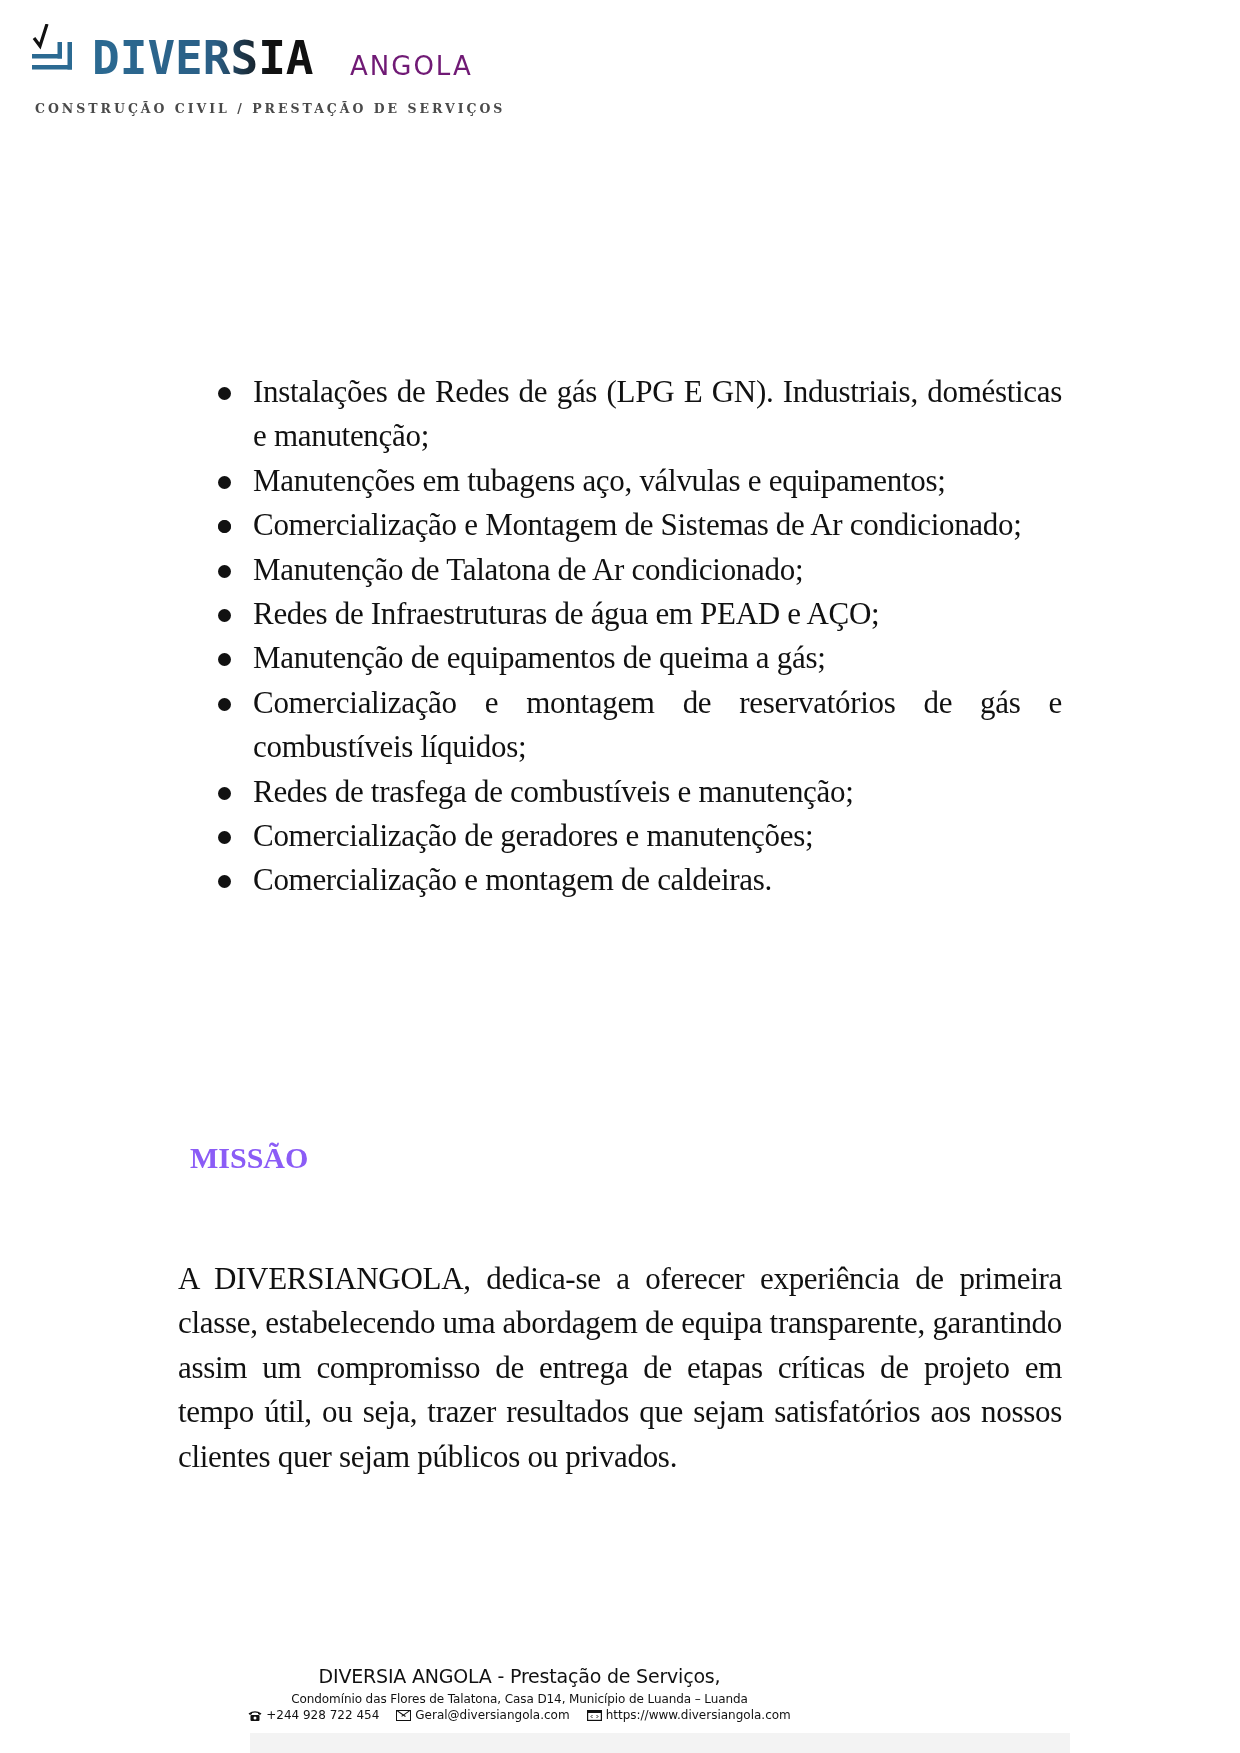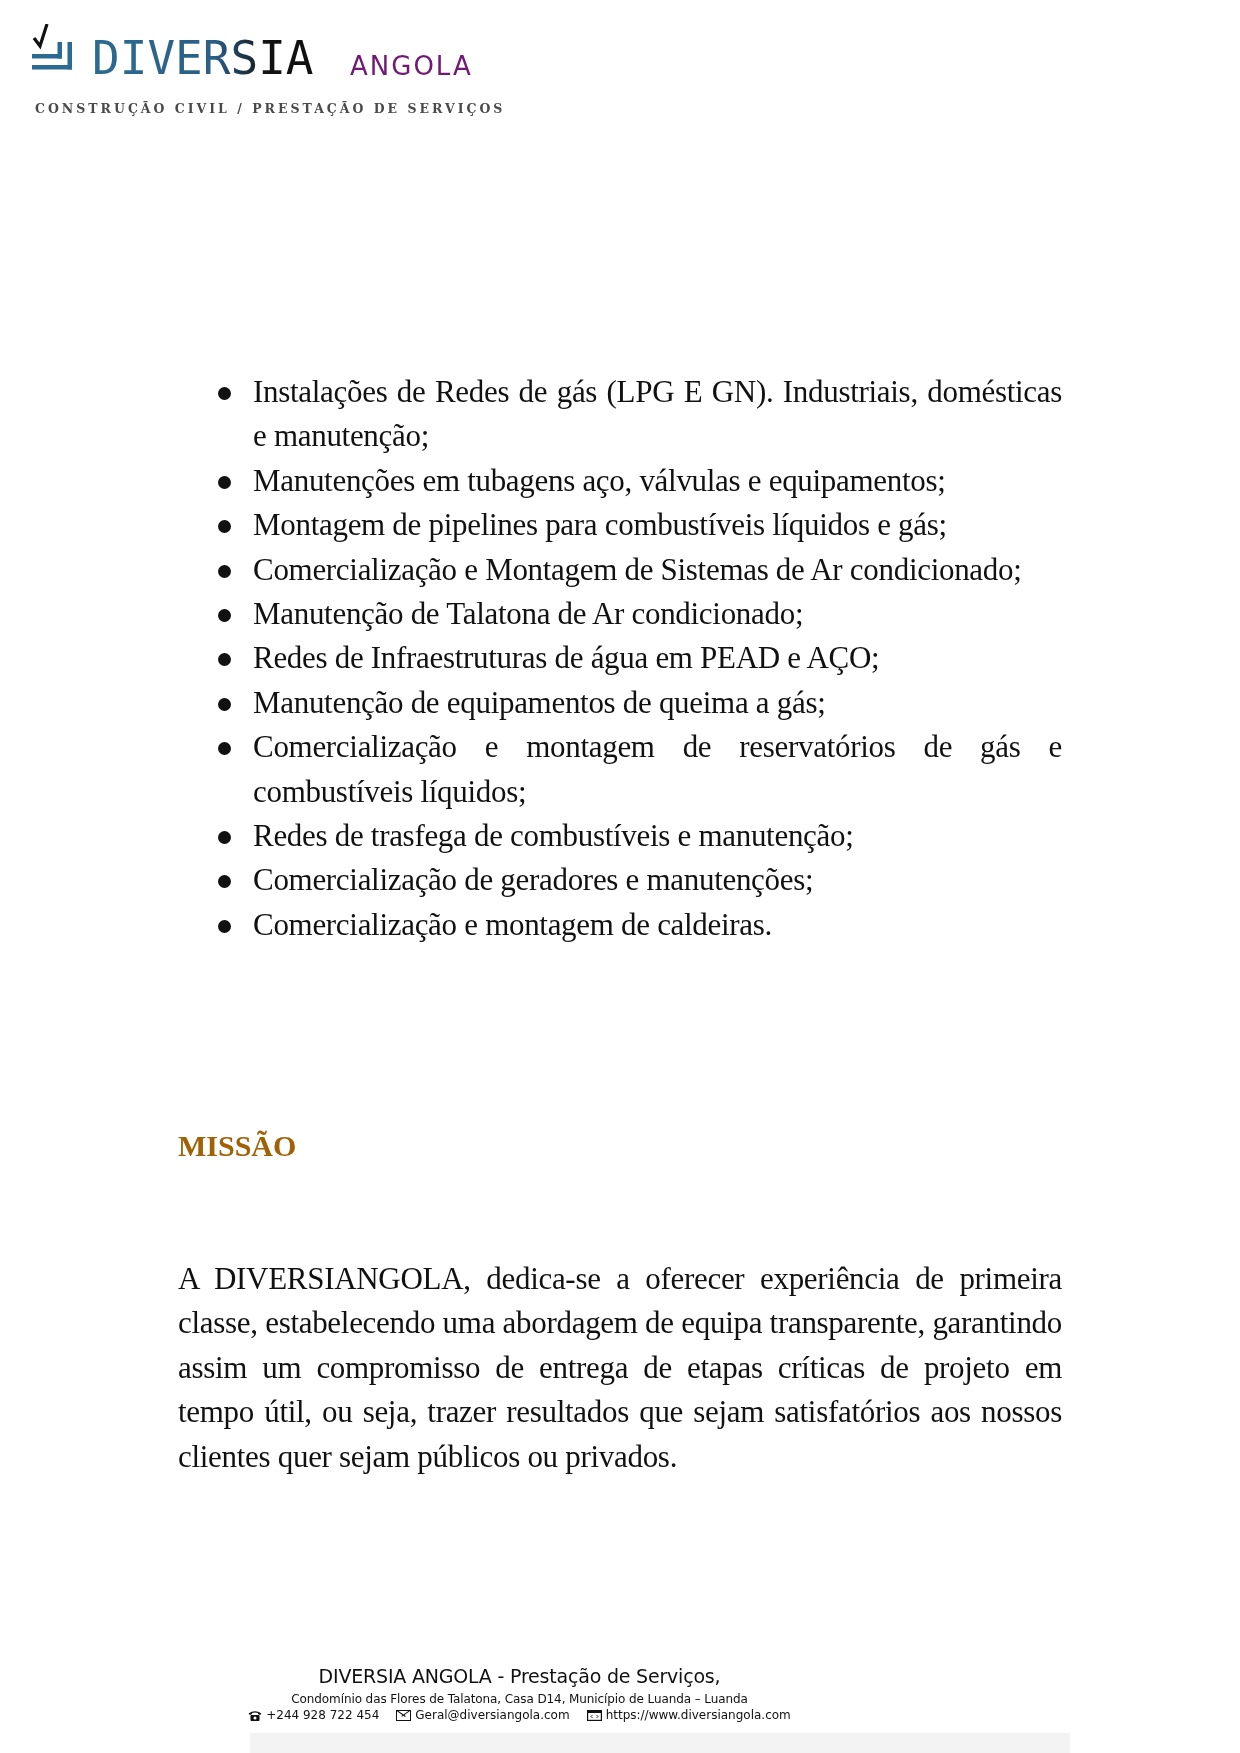--- a/index.html
+++ b/index.html
@@ -3,21 +3,21 @@
   <meta charset="utf-8">
   <style>
     html, body { margin: 0; padding: 0; background: #ffffff; }
     body { width: 1240px; height: 1753px; position: relative; overflow: hidden; color: #111; }
 
     
     .logo { position: absolute; left: 32px; top: 24px; width: 460px; height: 100px; }
     .logo-mark { position: absolute; left: 0; top: 0; width: 48px; height: 56px; }
     .logo-word {
       position: absolute; left: 60px; top: 10px;
-      font-family: "DejaVu Sans Mono", monospace; font-weight: normal;
+      font-family: "DejaVu Sans Mono", monospace; font-weight: bold;
       font-size: 46px; line-height: 48px; letter-spacing: 0px;
       background: linear-gradient(90deg, #2b6a92 0%, #2b5f86 55%, #111111 80%, #111111 100%);
       -webkit-background-clip: text; background-clip: text; color: transparent;
     }
     .logo-sub {
       position: absolute; left: 318px; top: 28px;
       font-family: "DejaVu Sans", sans-serif; font-size: 26px; line-height: 28px;
       color: #701a75; letter-spacing: 2px;
     }
     .logo-tagline {
@@ -37,21 +37,21 @@
     }
     .services li { position: relative; padding-left: 35px; text-align: justify; }
     .services li .bullet {
       position: absolute; left: 0; top: 17px; width: 13px; height: 13px;
       border-radius: 50%; background: #111;
     }
 
     .heading {
       position: absolute; left: 178px; top: 1128px;
       font-size: 30px; line-height: 36px; font-weight: bold;
-      color: #a16207; margin: 0;
+      color: #8b5cf6; margin: 12px;
     }
 
     .mission {
       position: absolute; left: 178px; top: 1257px; width: 884px;
       margin: 0; font-size: 31px; line-height: 44.4px; letter-spacing: -0.3px;
       text-align: justify;
     }
 
     
     .footer {
@@ -88,21 +88,21 @@
     <rect x="35.5" y="18" width="4.5" height="27.5" fill="#2b6a92"></rect>
   </svg>
   <span class="logo-word">DIVERSIA</span>
   <span class="logo-sub">ANGOLA</span>
   <span class="logo-tagline">CONSTRUÇÃO CIVIL / PRESTAÇÃO DE SERVIÇOS</span>
 </div>
 
 <ul class="services serif">
   <li><span class="bullet"></span><span>Instalações de Redes de gás (LPG E GN). Industriais, domésticas e manutenção;</span></li>
   <li><span class="bullet"></span><span>Manutenções em tubagens aço, válvulas e equipamentos;</span></li>
-  <li><span class="bullet"></span><span>Montagem de pipelines para combustíveis líquidos e gás;</span></li>
+  <li><span class="bullet"></span></li>
   <li><span class="bullet"></span><span>Comercialização e Montagem de Sistemas de Ar condicionado;</span></li>
   <li><span class="bullet"></span><span>Manutenção de Talatona de Ar condicionado;</span></li>
   <li><span class="bullet"></span><span>Redes de Infraestruturas de água em PEAD e AÇO;</span></li>
   <li><span class="bullet"></span><span>Manutenção de equipamentos de queima a gás;</span></li>
   <li><span class="bullet"></span><span>Comercialização e montagem de reservatórios de gás e combustíveis líquidos;</span></li>
   <li><span class="bullet"></span><span>Redes de trasfega de combustíveis e manutenção;</span></li>
   <li><span class="bullet"></span><span>Comercialização de geradores e manutenções;</span></li>
   <li><span class="bullet"></span><span>Comercialização e montagem de caldeiras.</span></li>
 </ul>
 

